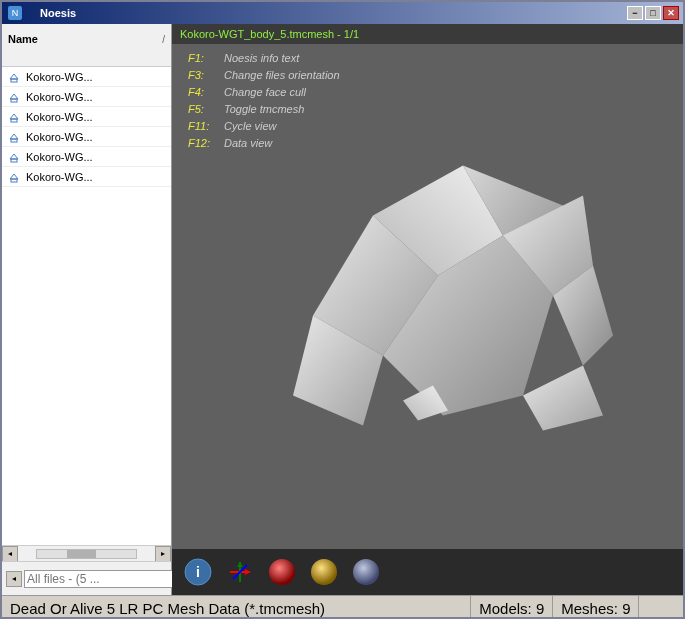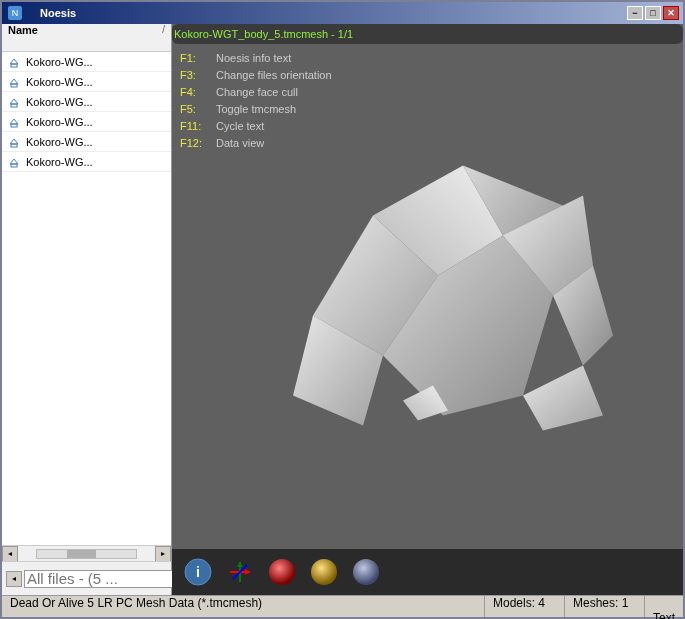--- a/index.html
+++ b/index.html
@@ -92,25 +92,25 @@
       width: 170px;
       background: white;
       border-right: 1px solid #999;
       display: flex;
       flex-direction: column;
       flex-shrink: 0;
     }
 
     .list-header {
       display: flex;
-      align-items: flex-start;
+      align-items: flex-end;
       background: #f0f0f0;
       border-bottom: 1px solid #ccc;
-      padding: 0 6px;
-      height: 28px;
+      padding: 21px 6px;
+      height: 22px;
       flex-shrink: 0;
     }
 
     .list-header-name {
       flex: 1;
       font-weight: bold;
       font-size: 11px;
     }
 
     .list-header-sort {
@@ -194,42 +194,42 @@
       flex: 1;
       display: flex;
       flex-direction: column;
       background: #606060;
     }
 
     .viewport-header {
       background: #3a3a3a;
       color: #90ee40;
       font-size: 11px;
-      padding: 2px 2px;
+      padding: 2px 8px;
       height: 20px;
       display: flex;
       align-items: center;
       flex-shrink: 0;
-      border-radius: 6px;
     }
 
     .viewport-3d {
       flex: 1;
       background: #606060;
       position: relative;
       overflow: hidden;
     }
 
     
     .key-hints {
       position: absolute;
       top: 6px;
-      left: 8px;
+      left: 16px;
       font-size: 11px;
       line-height: 17px;
+      font-style: italic;
     }
 
     .key-row {
       display: flex;
       gap: 4px;
     }
 
     .key-label {
       color: #e8e840;
       width: 32px;
@@ -274,25 +274,25 @@
       height: 22px;
       background: #d4d0c8;
       border-top: 1px solid #999;
       display: flex;
       align-items: center;
       flex-shrink: 0;
     }
 
     .status-segment {
       display: flex;
-      align-items: flex-start;
+      align-items: flex-end;
       height: 100%;
       padding: 0 8px;
       border-right: 1px solid #999;
-      font-size: 12px;
+      font-size: 15px;
     }
 
     .status-segment:last-child { border-right: none; margin-top: 29px; }
     .status-main { flex: 1; }
     .status-small { min-width: 80px; }
 
     
     .left-panel-bottom {
       height: 34px;
       background: #f0f0f0;
@@ -301,21 +301,21 @@
       align-items: center;
       padding: 2px 4px;
       gap: 2px;
       flex-shrink: 0;
     }
 
     .filter-input {
       flex: 1;
       height: 18px;
       border: 1px solid #999;
-      font-size: 15px;
+      font-size: 12px;
       padding: 0 2px;
       background: white;
     }
   </style>
 </head>
 <body>
 
 <div class="window">
 
   <div class="title-bar">
@@ -427,21 +427,21 @@
           <div class="key-row">
             <span class="key-label">F4:</span>
             <span class="key-desc">Change face cull</span>
           </div>
           <div class="key-row">
             <span class="key-label">F5:</span>
             <span class="key-desc">Toggle tmcmesh</span>
           </div>
           <div class="key-row">
             <span class="key-label">F11:</span>
-            <span class="key-desc">Cycle text</span>
+            <span class="key-desc">Cycle view</span>
           </div>
           <div class="key-row">
             <span class="key-label">F12:</span>
             <span class="key-desc">Data view</span>
           </div>
         </div>
 
         <div class="mesh-container">
           <svg width="340" height="320" viewBox="0 0 340 320">
             <defs>
@@ -536,22 +536,22 @@
         </div>
       </div>
     </div>
   </div>
 
   <div class="status-bar">
     <div class="status-segment status-main">
       <span>Dead Or Alive 5 LR PC Mesh Data (*.tmcmesh)</span>
     </div>
     <div class="status-segment status-small">
-      <span>Models: 4</span>
+      <span>Models: 9</span>
     </div>
     <div class="status-segment status-small">
-      <span>Meshes: 1</span>
+      <span>Meshes: 9</span>
     </div>
     <div class="status-segment">
       <span>Text</span>
     </div>
   </div>
 </div>
 
 </body></html>

